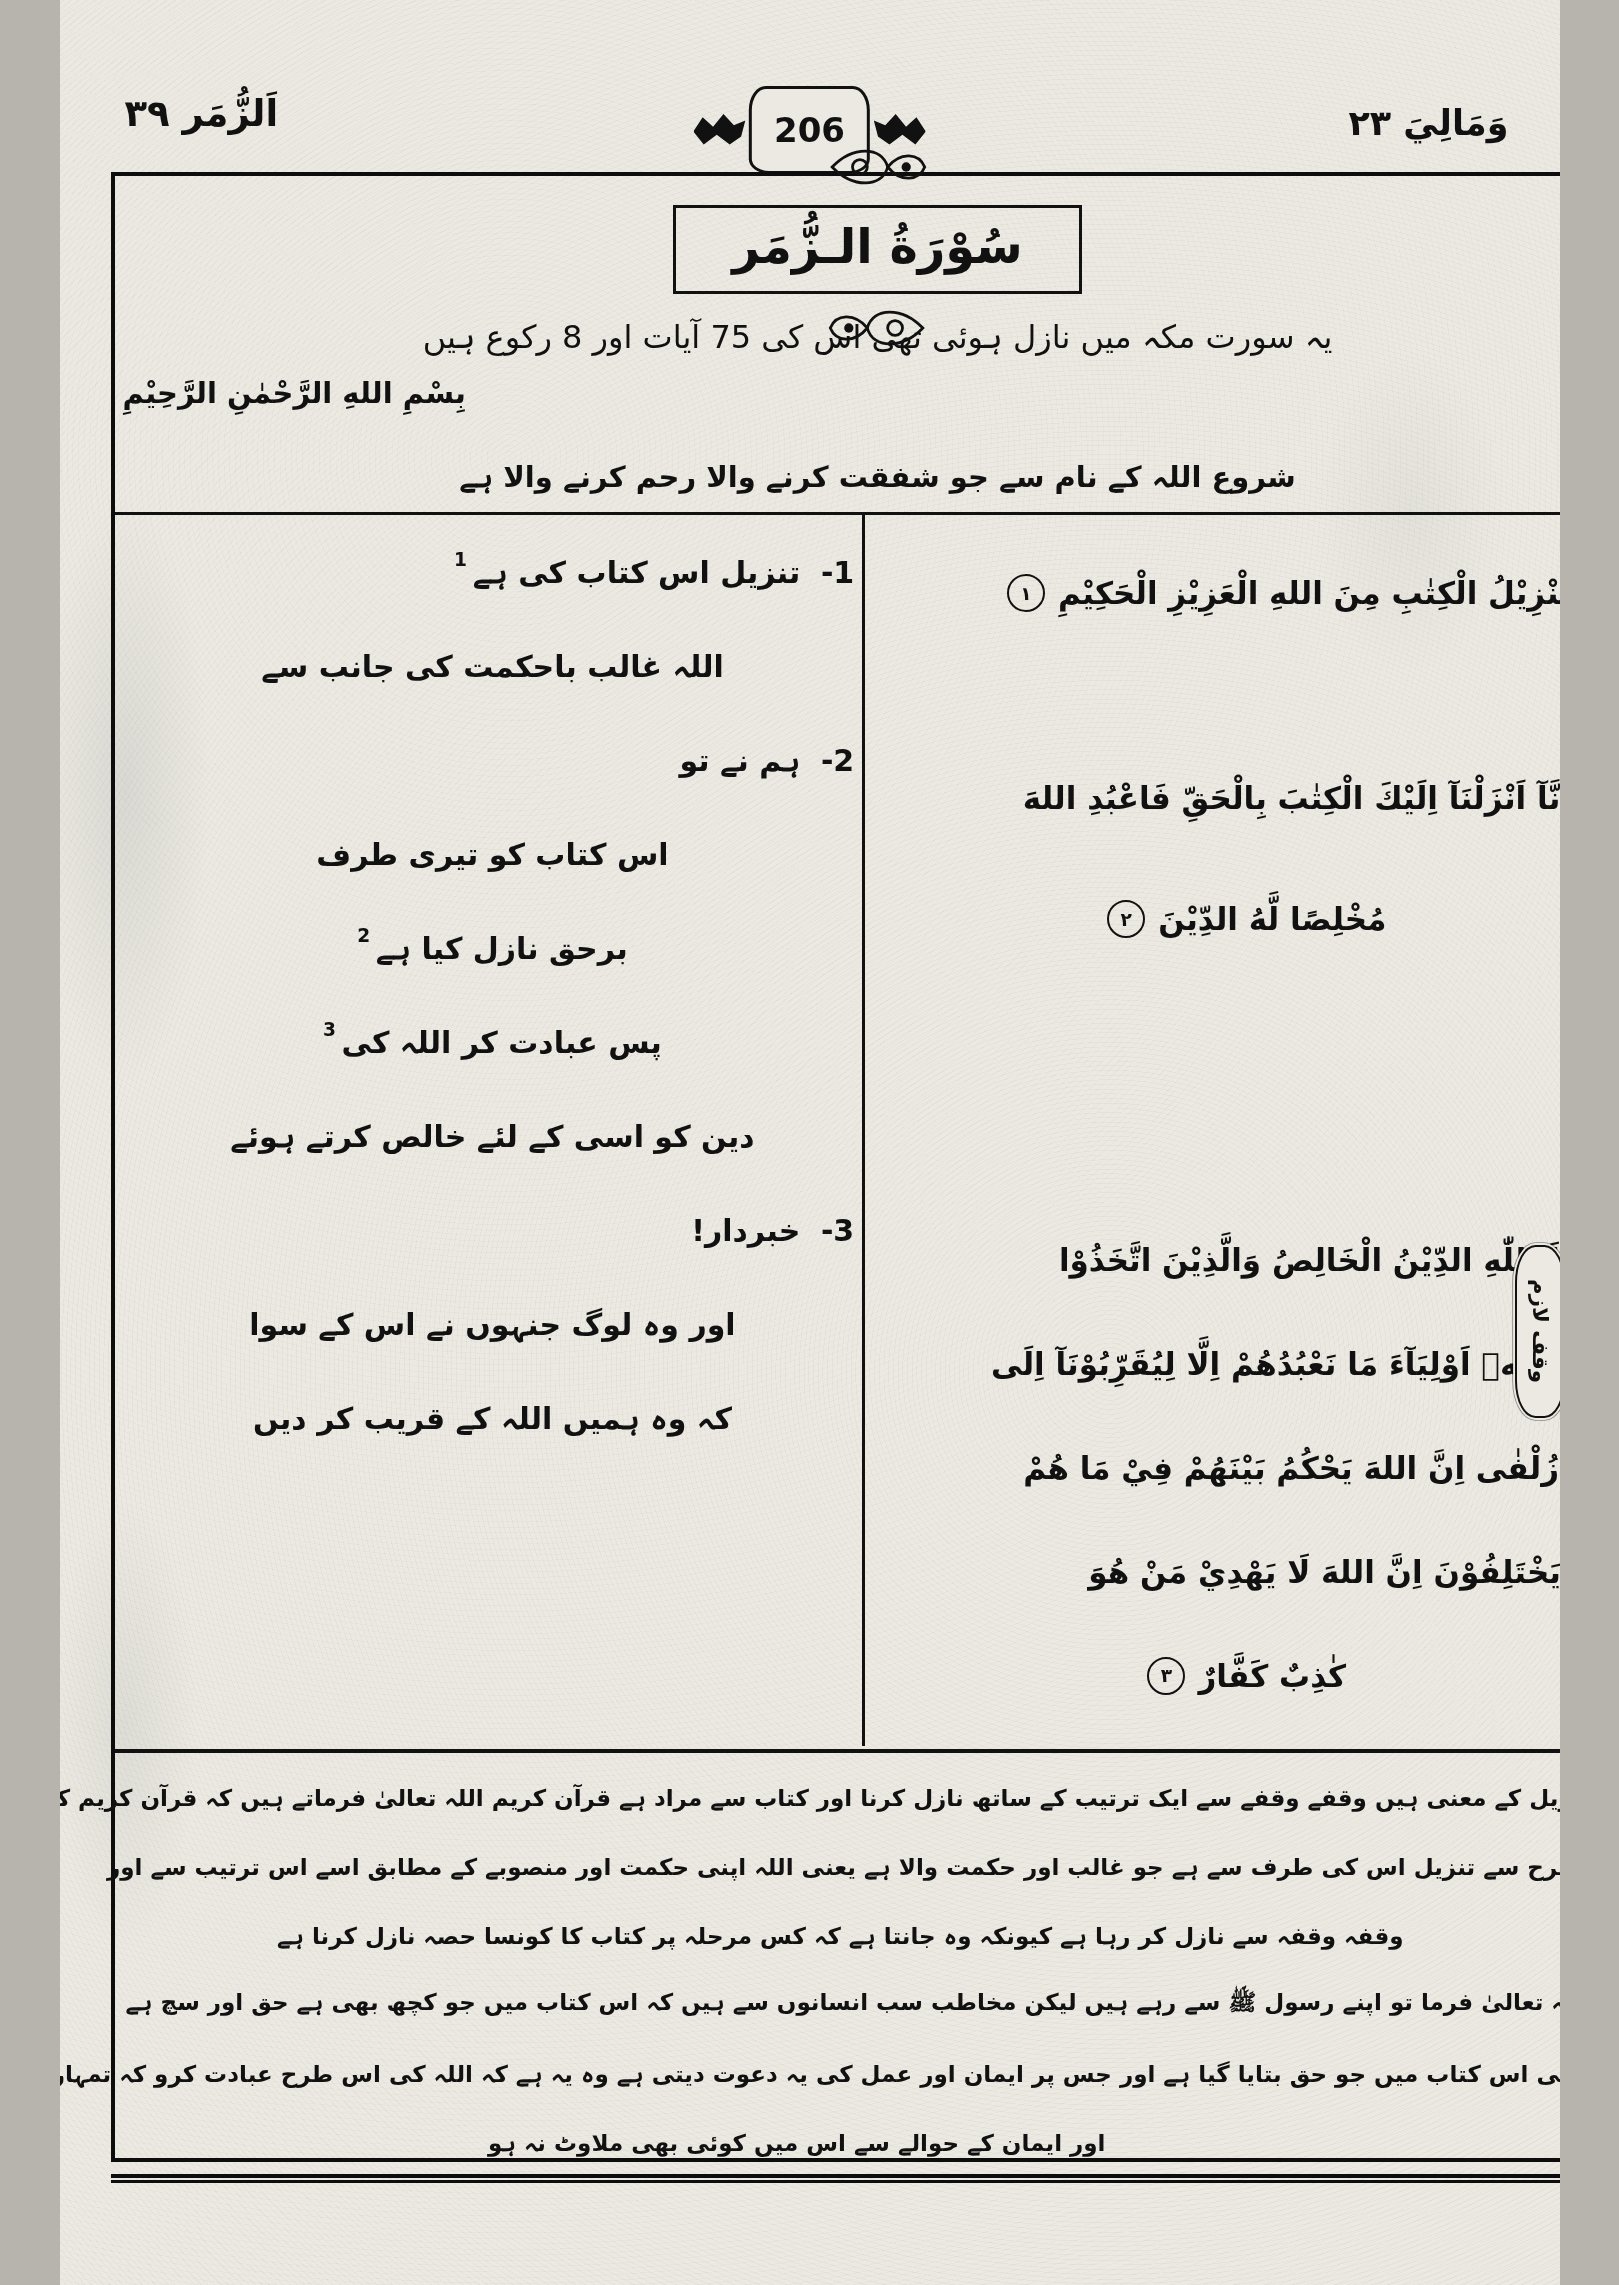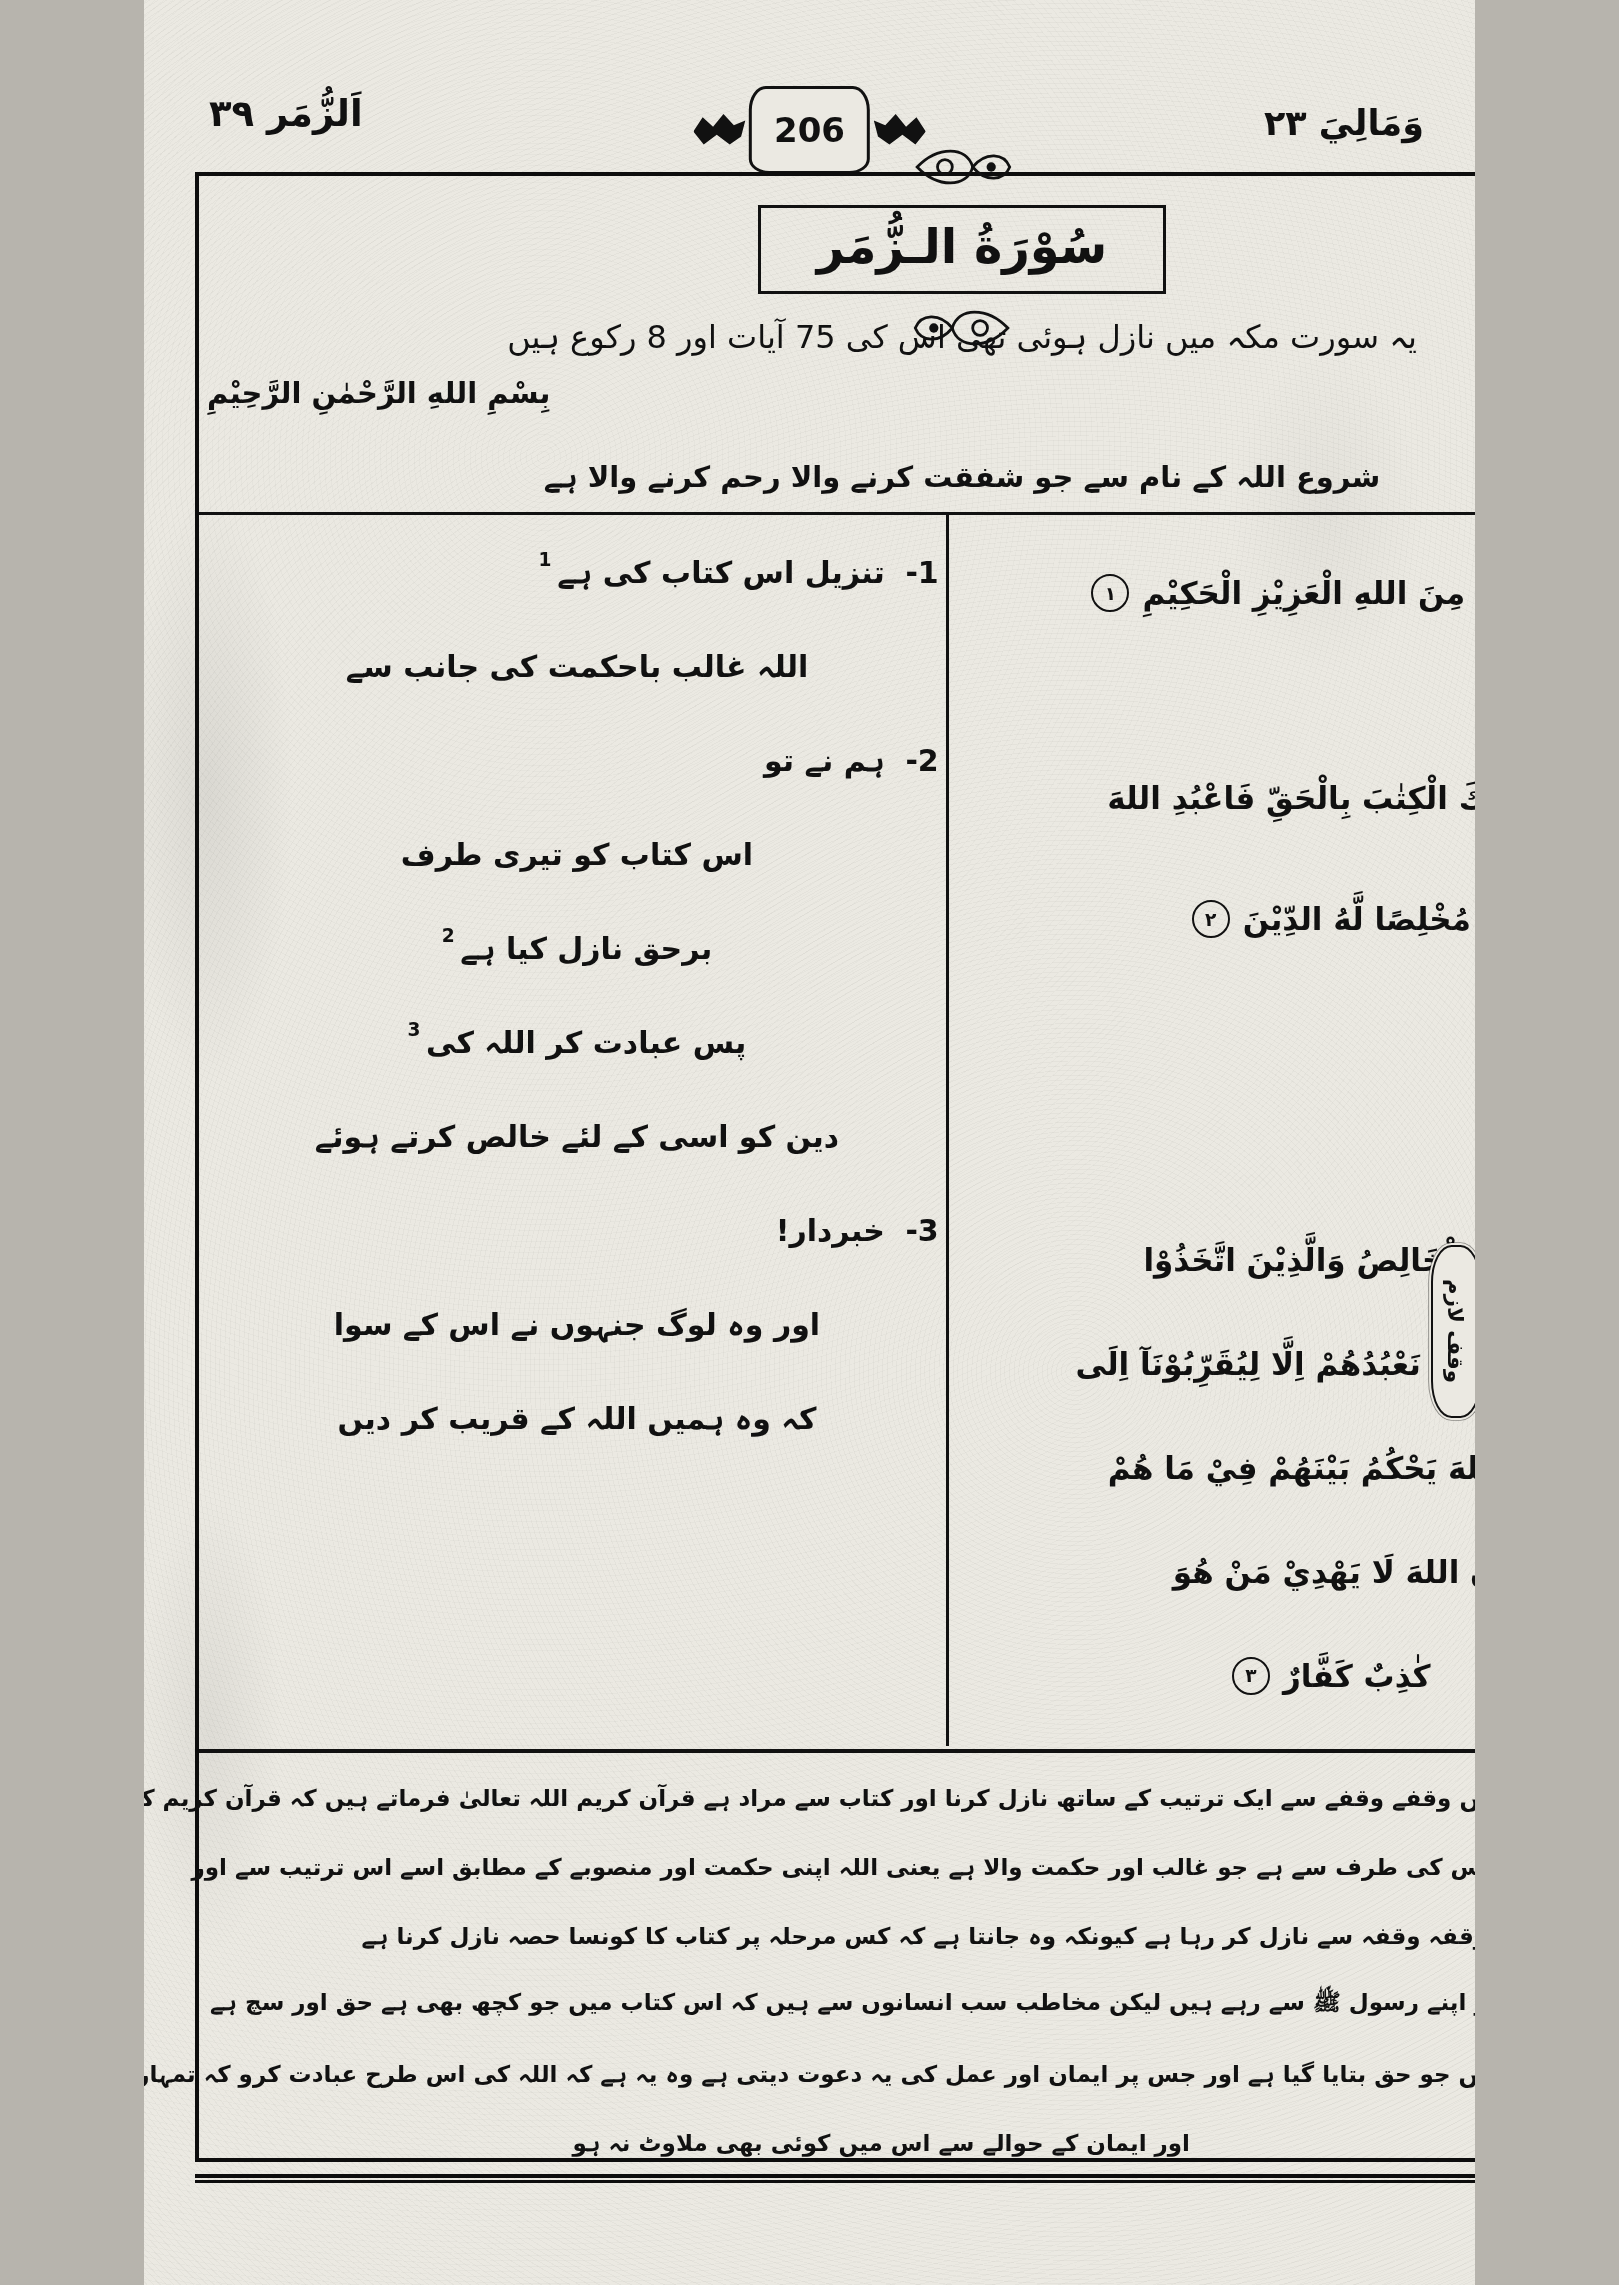--- a/index.html
+++ b/index.html
@@ -1,18 +1,18 @@
 <!DOCTYPE html>
 <html lang="ur" dir="rtl" style="font-size:15px"><head>
 <meta charset="utf-8">
 <style>
   html,body{margin:0;padding:0;background:#b7b4ad;}
   .page{
     position:relative;
-    width:1331px;height:2286px;
+    width:1500px;height:2286px;
     margin:0 auto;
     background:
       repeating-radial-gradient(circle at 30% 20%, rgba(0,0,0,0.022) 0 0.9px, transparent 0.9px 5.6px),
       repeating-radial-gradient(circle at 70% 60%, rgba(0,0,0,0.03) 0 0.9px, transparent 0.9px 4.7px),
       #ebe9e2;
     font-family:"DejaVu Sans", sans-serif;
     color:#111;
     overflow:hidden;
     direction:rtl;
   }

